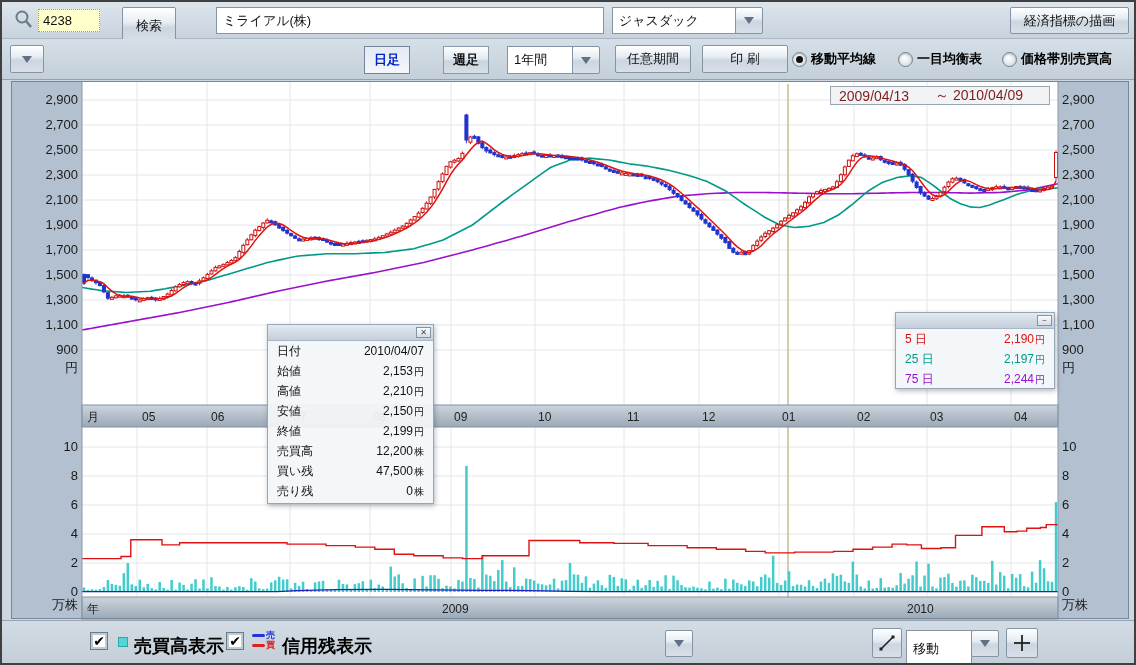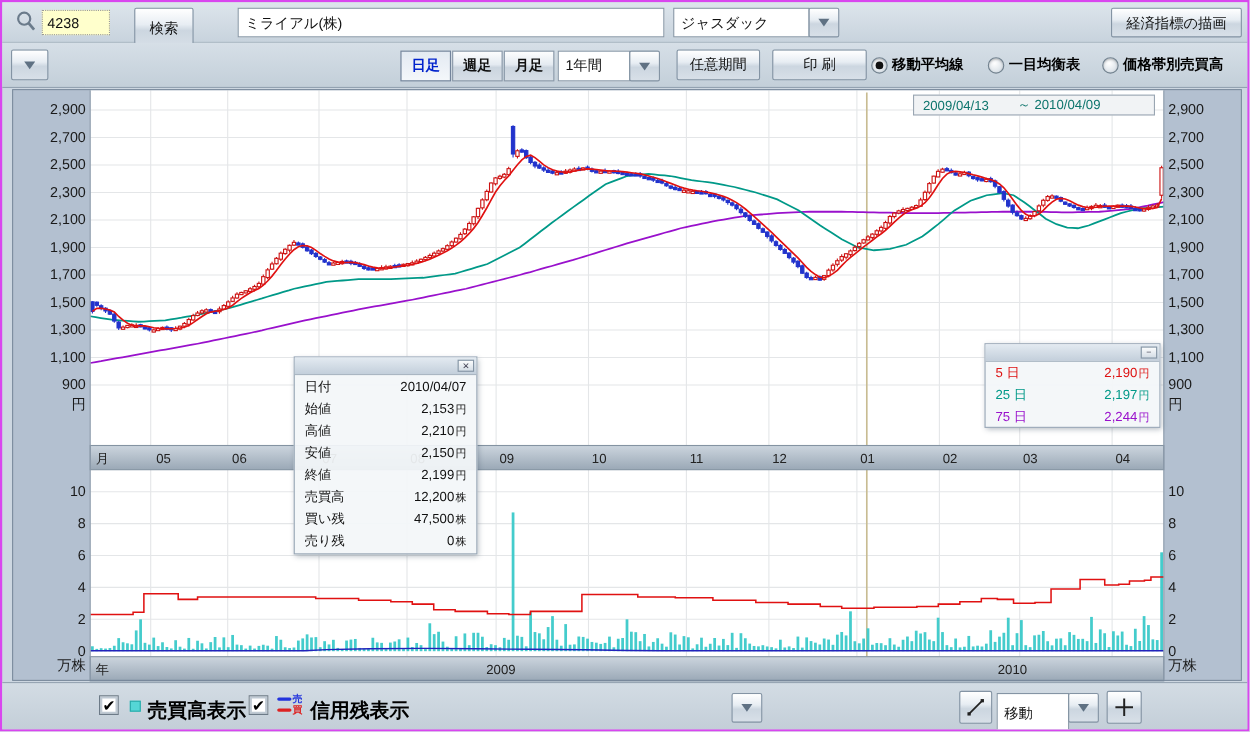--- a/index.html
+++ b/index.html
@@ -1,39 +1,39 @@
 <!DOCTYPE html>
 <html><head>
 <meta charset="utf-8">
 <style>
   html,body{margin:0;padding:0;background:#e8ecef;}
   *{box-sizing:border-box;font-family:"Liberation Sans","DejaVu Sans",sans-serif;}
-  .app{position:relative;width:1136px;height:665px;background:#cdd7e1;border:2px solid #d946ef;overflow:hidden;}
+  .app{position:relative;width:1136px;height:665px;background:#cdd7e1;border:2px solid #404040;overflow:hidden;}
   .row1{position:absolute;top:0;left:0;right:0;height:37px;background:linear-gradient(#dde5ec,#c8d3dd);border-bottom:1px solid #aab7c3;}
   .row2{position:absolute;top:37px;left:0;right:0;height:41px;background:linear-gradient(#d6dfe7,#c3cfd9);border-bottom:1px solid #93a2b1;}
   .btn{position:absolute;display:flex;align-items:center;justify-content:center;font-size:13px;color:#111;
        background:linear-gradient(#ffffff,#e7edf3 40%,#ccd6e0 55%,#d8e0e8);border:1px solid #8494a4;border-radius:2px;cursor:default;}
   .white-box{position:absolute;background:#fff;border:1px solid #8494a4;display:flex;align-items:center;padding:0 6px;font-size:13px;color:#111;text-align:center;}
   .tri{width:0;height:0;border-left:5px solid transparent;border-right:5px solid transparent;border-top:7px solid #5f7183;}
   .mag{position:absolute;left:12px;top:7px;}
   .code-input{position:absolute;left:36px;top:7px;width:62px;height:23px;background:#ffffcc;border:1px dotted #999;
        font-size:13px;padding:0 4px;color:#111;}
   .name-input{position:absolute;left:214px;top:5px;width:388px;height:27px;background:#fff;border:1px solid #8494a4;font-size:13px;padding:0 6px;color:#111;}
-  .tabgrp{position:absolute;left:362px;top:7px;height:28px;display:flex;}
+  .tabgrp{position:absolute;left:362px;top:7px;height:28px;display:flex;gap:32px;}
   .tab{width:46px;height:28px;display:flex;align-items:center;justify-content:center;font-size:13px;font-weight:bold;
        background:linear-gradient(#fdfefe,#e4eaf1 45%,#cbd5df 55%,#d6dee6);border:1px solid #8a99a9;margin-right:1px;color:#111;}
   .tab.on{background:linear-gradient(#e3eaf2,#f4f7fa);color:#0022cc;border-color:#73849b;}
   .radio{width:15px;height:15px;border-radius:50%;background:radial-gradient(circle at 40% 35%,#ffffff,#cdd7e0);border:1px solid #72828f;
        box-shadow:inset 0 1px 2px rgba(0,0,0,.25);display:inline-flex;align-items:center;justify-content:center;}
   .radio.on::after{content:"";width:7px;height:7px;border-radius:50%;background:#111;}
   .rlabel{font-size:13px;font-weight:bold;color:#000;margin:0 0 0 4px;}
   .rgroup{position:absolute;top:11px;display:flex;align-items:center;}
   .chart-frame{position:absolute;top:78px;left:0;width:1136px;height:540px;}
   .daterange{position:absolute;left:828px;top:84px;width:220px;height:19px;background:#f1f3f5;border:1px solid #9aa6b2;
-       display:flex;align-items:center;font-size:12px;color:#0f766e;padding:0 8px;gap:26px;}
+       display:flex;align-items:center;font-size:14px;color:#7f1d1d;padding:0 8px;gap:26px;}
   .float{position:absolute;background:rgba(243,246,249,0.93);border:1px solid #97a5b5;box-shadow:1px 2px 5px rgba(40,60,80,.35);}
   .float .bar{height:16px;background:linear-gradient(#e3eaf1,#c3cfdb);border-bottom:1px solid #aab6c2;position:relative;}
   .wbtn{position:absolute;right:2px;top:2px;width:15px;height:11px;background:linear-gradient(#fbfcfd,#d4dde5);border:1px solid #8494a4;
        display:flex;align-items:center;justify-content:center;font-size:8px;color:#445;line-height:1;}
   .tt-row,.lg-row{display:flex;justify-content:space-between;align-items:baseline;font-size:12px;color:#111;padding:0 9px;height:20px;line-height:20px;}
   .unit{font-size:10px;margin-left:1px;}
   .footer{position:absolute;top:618px;left:0;right:0;height:47px;background:linear-gradient(#d3dce4,#c2cdd7);border-top:1px solid #97a5b3;}
   .cb{position:absolute;top:11px;width:18px;height:18px;background:#fff;border:1px solid #6c7a87;box-shadow:0 0 0 2px #c0cad4 inset;
       display:flex;align-items:center;justify-content:center;font-size:14px;font-weight:bold;color:#000;line-height:1;}
   .flabel{position:absolute;top:13px;font-size:18px;font-weight:bold;color:#000;}

